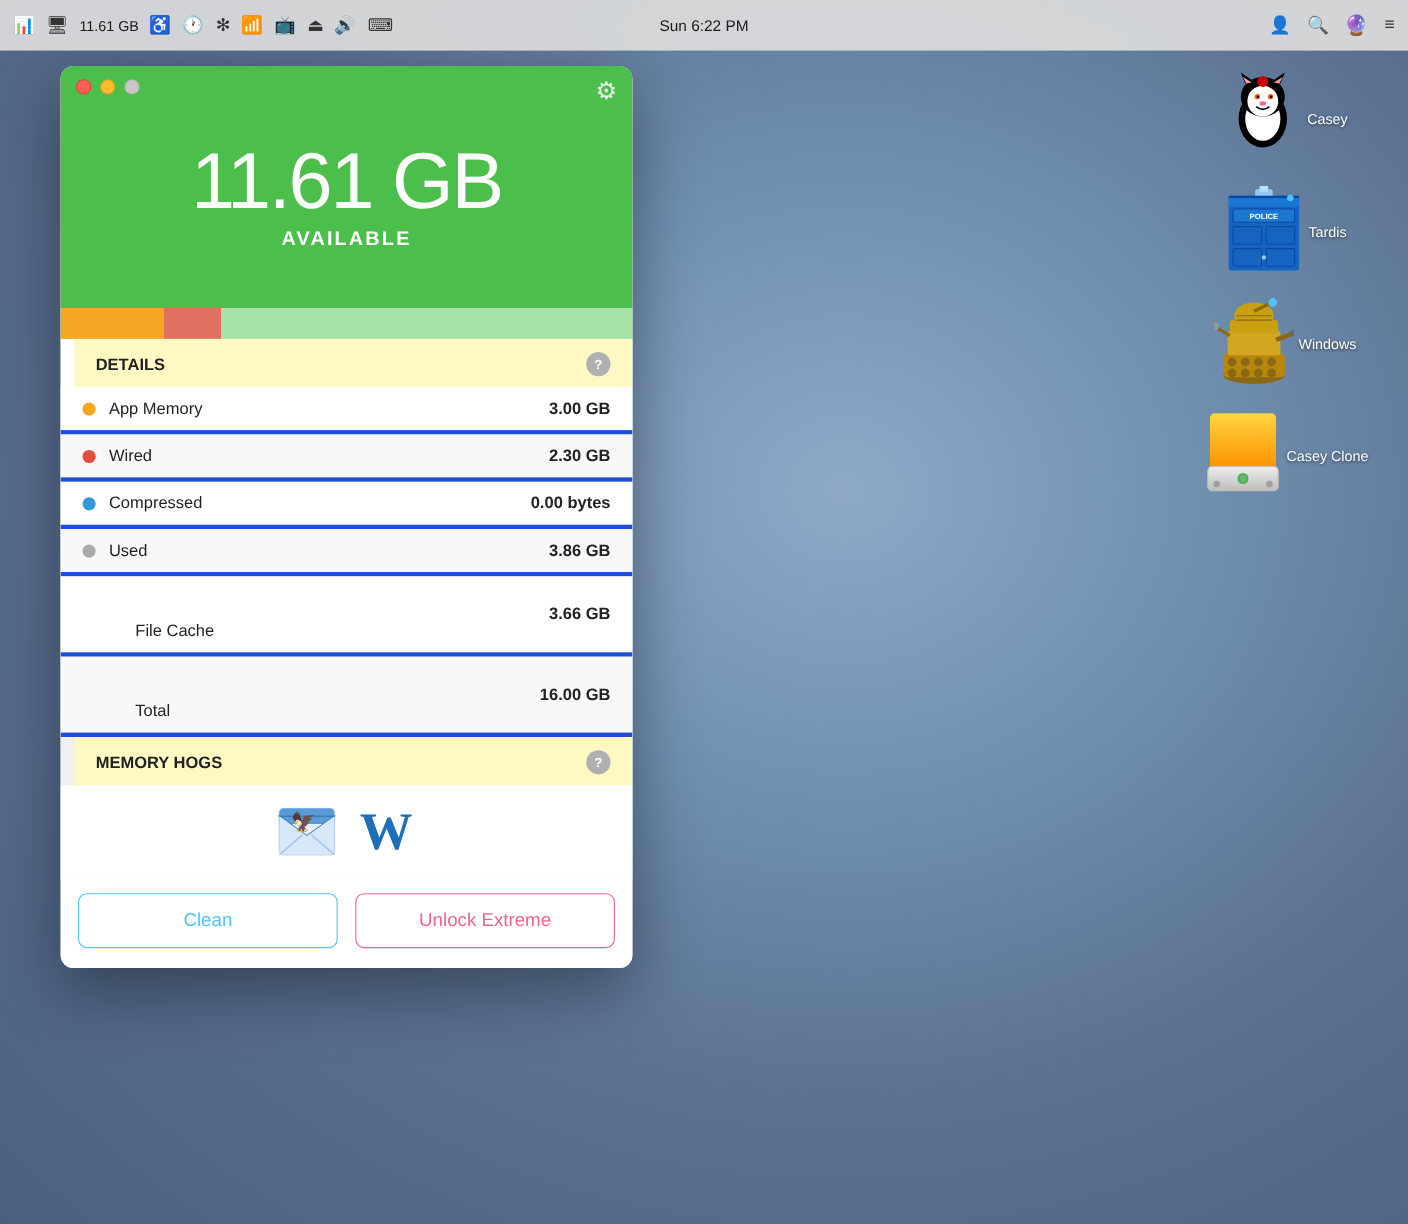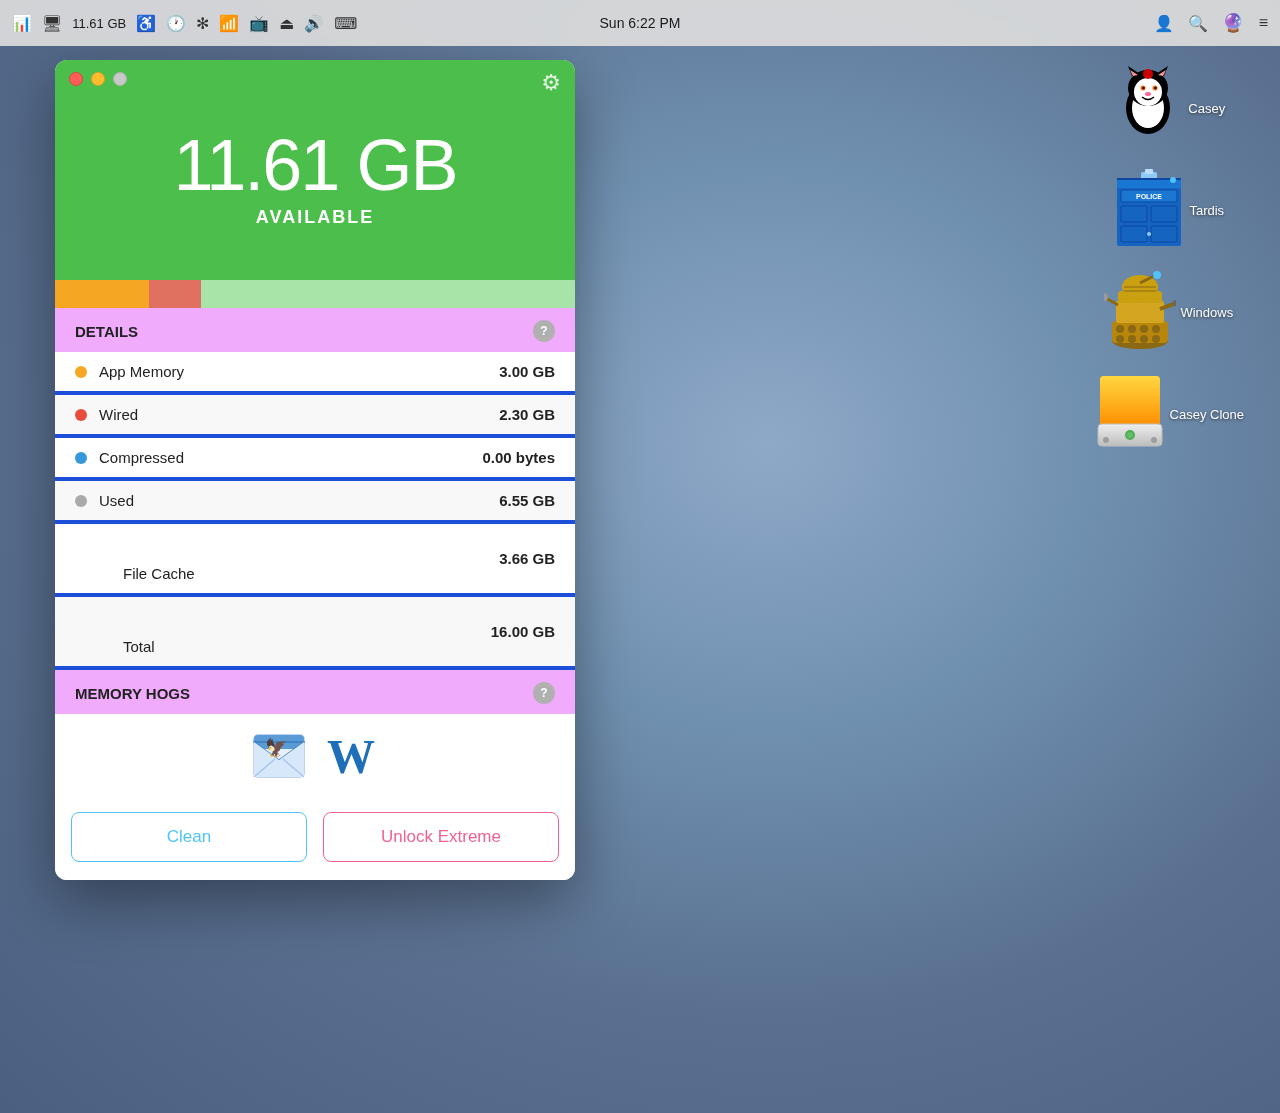--- a/index.html
+++ b/index.html
@@ -149,21 +149,22 @@
     .details-section {
       background: white;
       padding: 0;
     }
 
     .section-header {
       display: flex;
       align-items: center;
       justify-content: space-between;
       padding: 12px 20px 10px;
-      background: #f0abfc;
+      background: #fef9c3;
+      margin-left: 12px;
     }
 
     .section-title {
       font-size: 15px;
       font-weight: 700;
       color: #222;
     }
 
     .help-btn {
       width: 22px;
@@ -385,21 +386,21 @@
 
     <div class="detail-row">
       <div class="dot" style="background:#3498db;"></div>
       <span class="detail-name">Compressed</span>
       <span class="detail-value">0.00 bytes</span>
     </div>
 
     <div class="detail-row shaded">
       <div class="dot" style="background:#aaaaaa;"></div>
       <span class="detail-name">Used</span>
-      <span class="detail-value">6.55 GB</span>
+      <span class="detail-value">3.86 GB</span>
     </div>
 
     <div class="detail-row indent">
       <div class="dot" style="background:transparent;"></div>
       <span class="detail-name" style="padding-left:24px;">File Cache</span>
       <span class="detail-value">3.66 GB</span>
     </div>
 
     <div class="detail-row shaded indent">
       <div class="dot" style="background:transparent;"></div>

